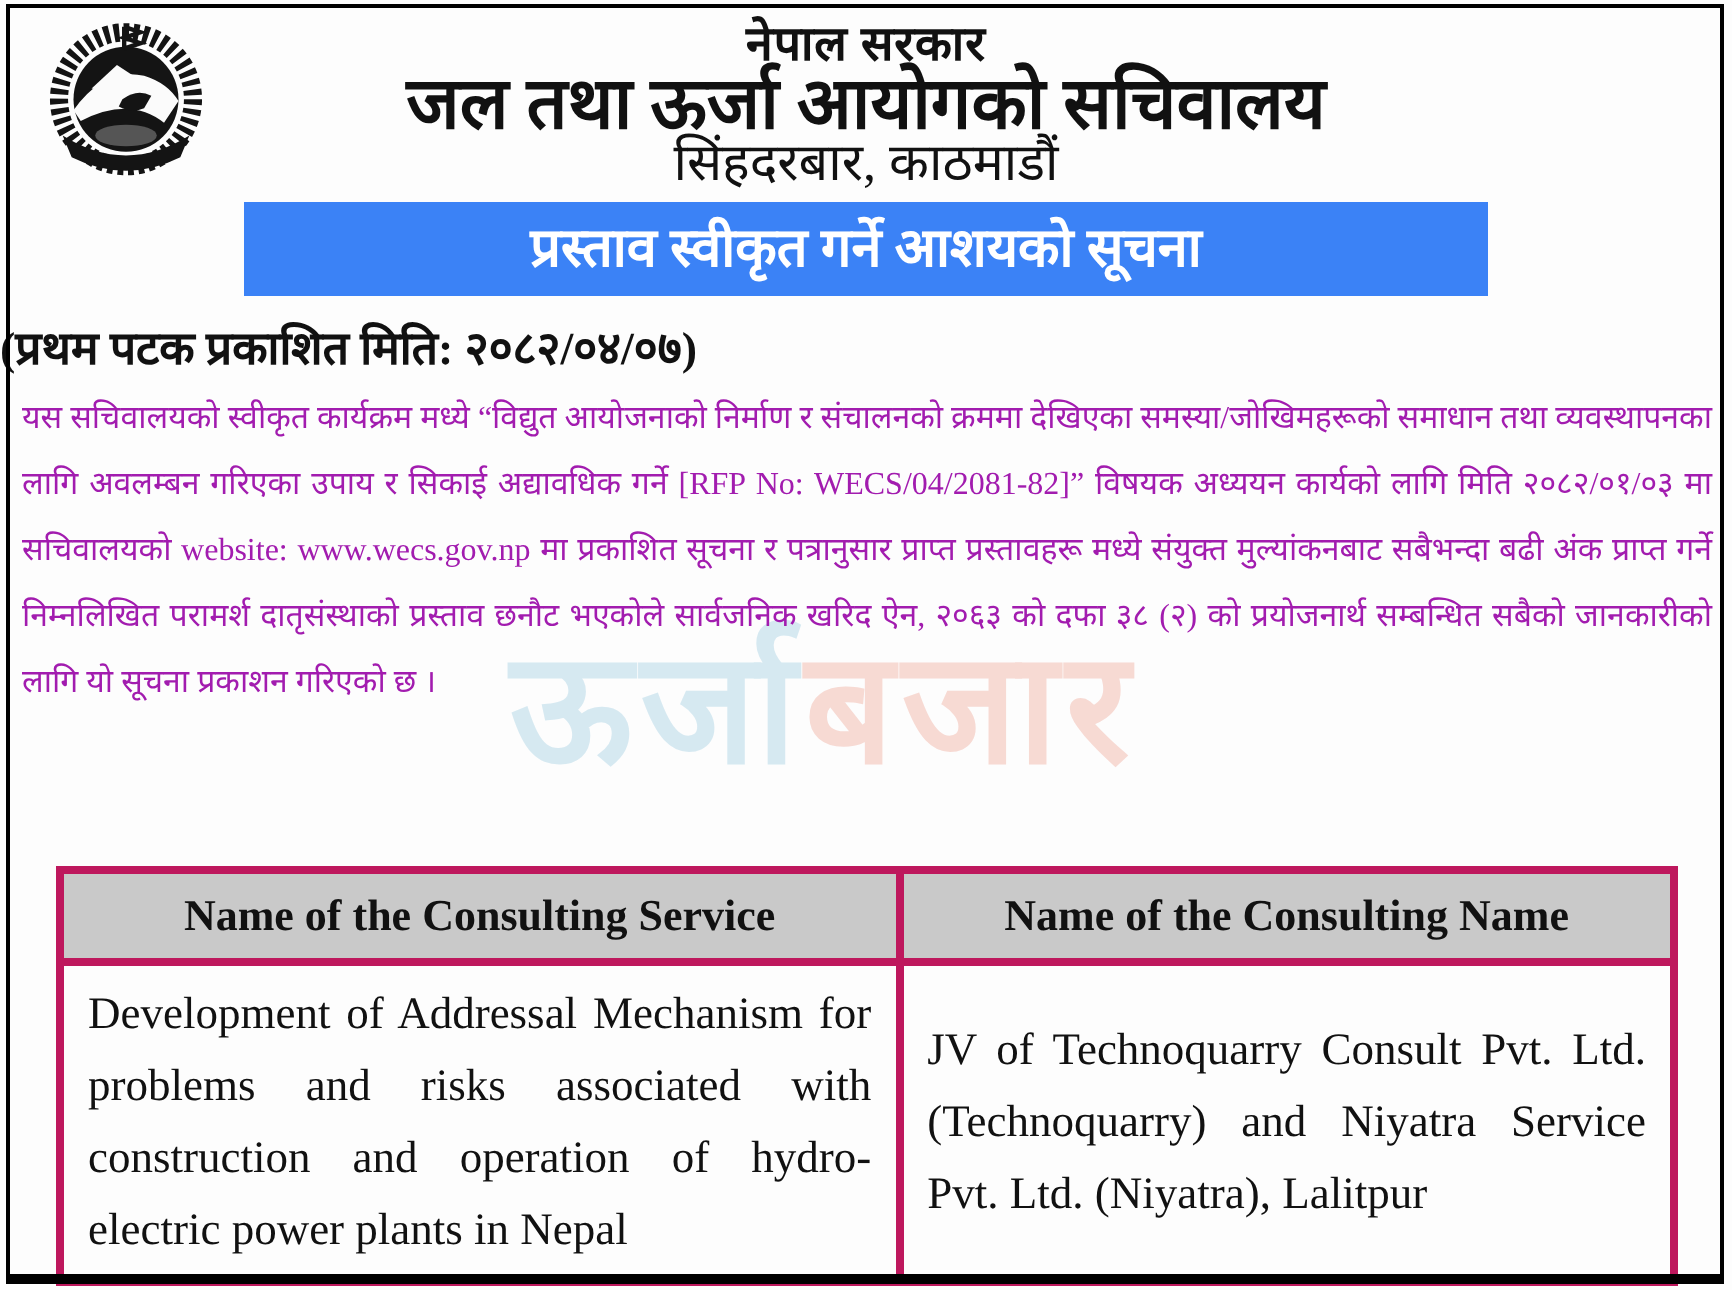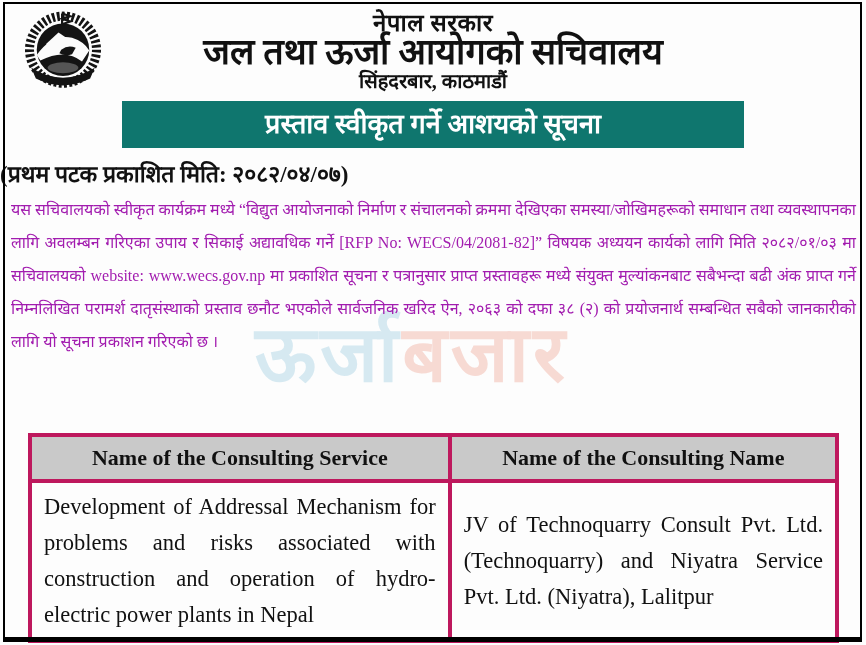--- a/index.html
+++ b/index.html
@@ -29,26 +29,26 @@
     z-index: 2;
   }
   .head-block {
     position: absolute;
     left: 0; top: 9px; width: 866px;
     text-align: center;
     z-index: 2;
   }
   .gov-line   { font-size: 24px; font-weight: bold; line-height: 28px; letter-spacing: .5px; }
   .office-line{ font-size: 36px; font-weight: bold; line-height: 31px; }
-  .addr-line  { font-size: 20px; font-weight: bold; line-height: 27px; }
+  .addr-line  { font-size: 26px; font-weight: normal; line-height: 27px; }
   .banner {
     position: absolute;
     left: 122px; top: 101px;
     width: 622px; height: 47px;
-    background: #0f766e;
+    background: #3b82f6;
     color: #fff;
     font-size: 27px; font-weight: bold;
     text-align: center; line-height: 46px;
     z-index: 2;
   }
   .pub-line {
     position: absolute;
     left: 0; top: 157px; width: 790px;
     text-align: left;
     font-size: 23px; font-weight: bold;

